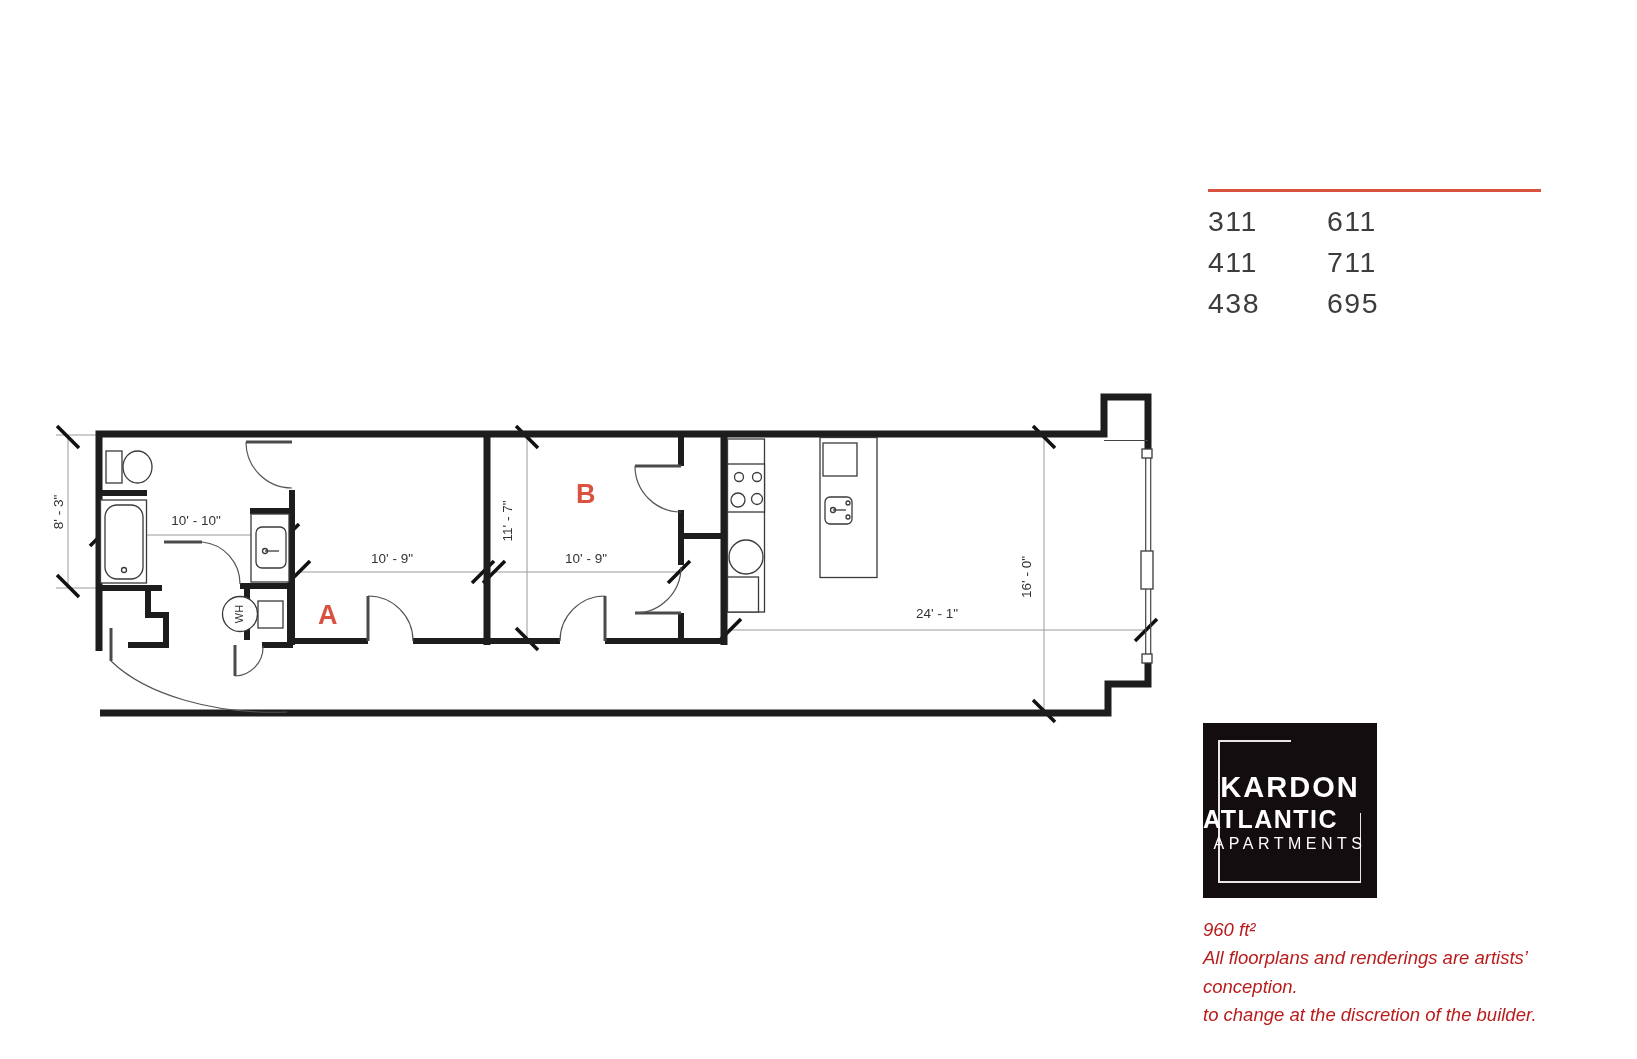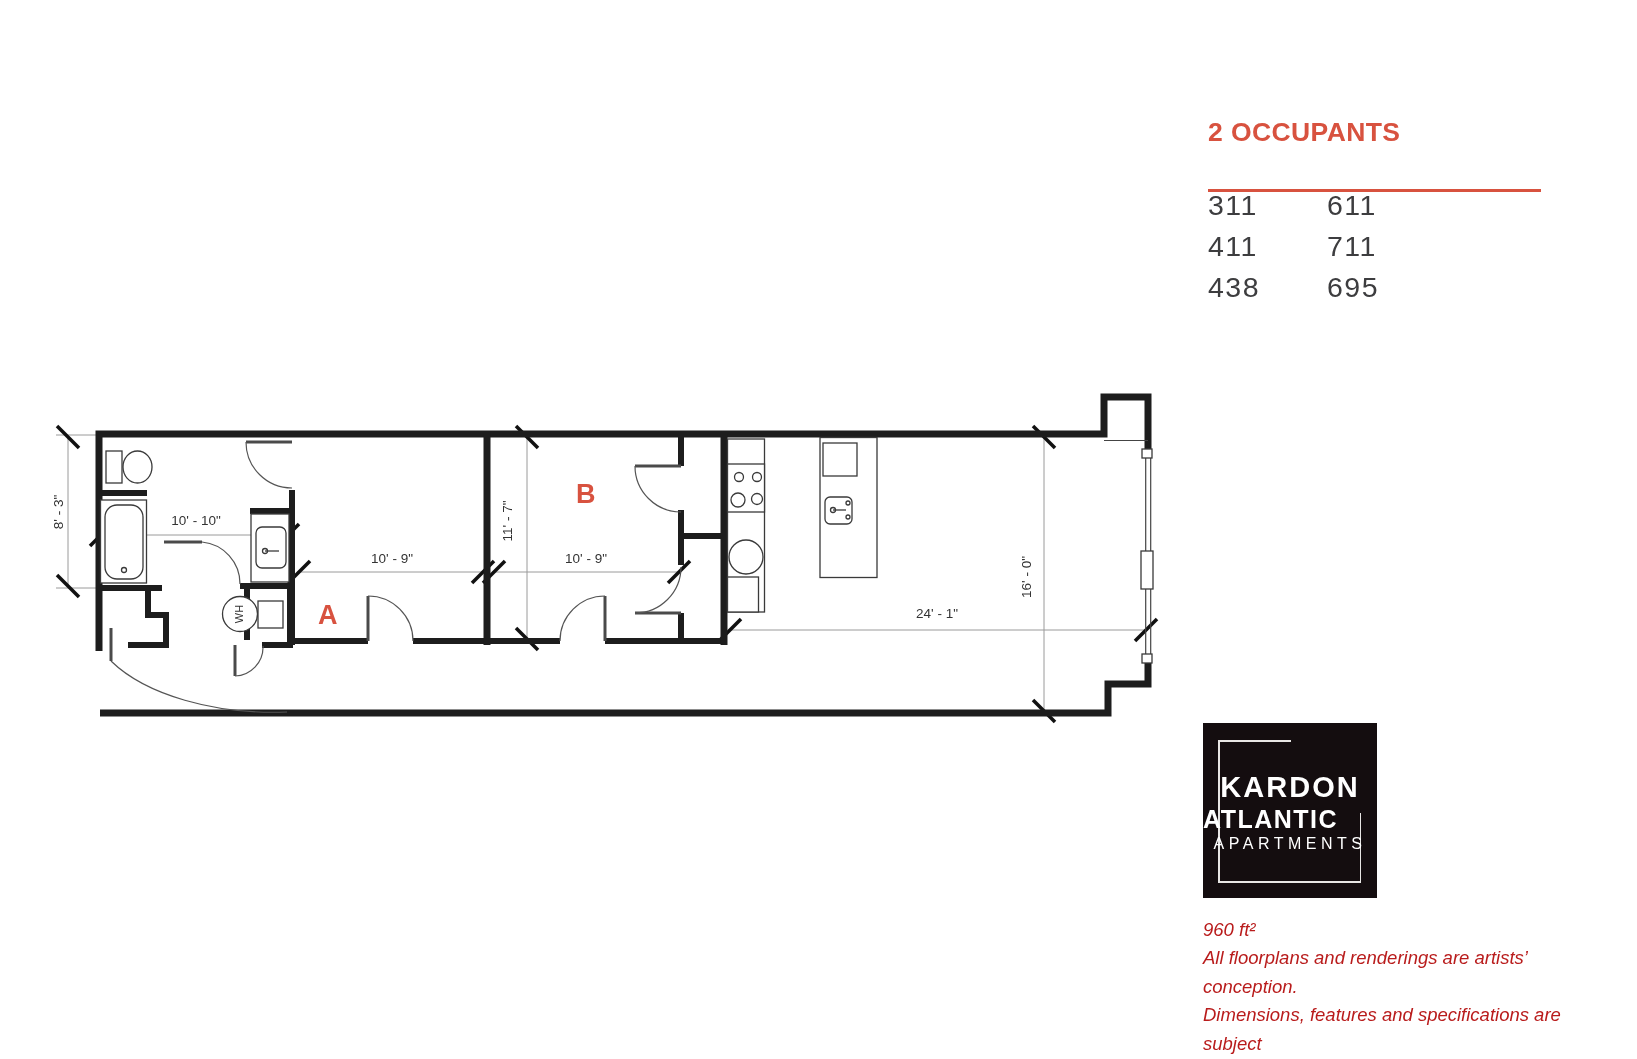--- a/index.html
+++ b/index.html
@@ -4,21 +4,21 @@
 <style>
   html,body{margin:0;padding:0;background:#ffffff;}
   .page{position:relative;width:1637px;height:1059px;background:#ffffff;overflow:hidden;
         font-family:"Liberation Sans", sans-serif;}
   .plan-svg{position:absolute;left:0;top:0;}
 
   
   .title-block{position:absolute;left:1208px;top:115px;}
   .title-line{font-size:26.5px;font-weight:bold;line-height:34.5px;letter-spacing:.4px;color:#d8523f;}
   .title-rule{position:absolute;left:1208px;top:189px;width:333px;height:2.5px;background:#d8523f;}
-  .units-grid{position:absolute;left:1208px;top:185px;width:260px;
+  .units-grid{position:absolute;left:1208px;top:201px;width:260px;
               display:grid;grid-template-columns:119px auto;}
   .unit-num{font-size:28.5px;line-height:41px;letter-spacing:1.5px;color:#3d3d3f;font-weight:400;}
 
   .logo{position:absolute;left:1203px;top:723px;width:174px;height:175px;background:#140d0f;}
   .logo .fl{position:absolute;background:#e8e6e4;}
   .fl-top{left:15px;top:17px;width:73px;height:1.5px;}
   .fl-left{left:15px;top:17px;width:1.5px;height:142px;}
   .fl-bottom{left:15px;top:158px;width:143px;height:1.5px;}
   .fl-right{left:156.5px;top:90px;width:1.5px;height:69.5px;}
   .logo-l1{position:absolute;left:0;top:48px;width:174px;text-align:center;color:#fff;
@@ -182,21 +182,20 @@
       <text class="dimtxt" text-anchor="middle" x="586" y="563">10' - 9"</text>
       <text class="dimtxt" text-anchor="middle" x="937" y="618">24' - 1"</text>
       <text class="dimtxt" text-anchor="middle" transform="translate(1031,577) rotate(-90)">16' - 0"</text>
     </g>
 
     <text class="roomtxt" x="318" y="624">A</text>
     <text class="roomtxt" x="576" y="503">B</text>
   </svg>
 
   <div class="title-block">
-    <div class="title-line">2 OCCUPANTS</div>
   </div>
   <div class="title-rule"></div>
 
   <div class="units-grid">
     <div class="unit-num">311</div>
     <div class="unit-num">611</div>
     <div class="unit-num">411</div>
     <div class="unit-num">711</div>
     <div class="unit-num">438</div>
     <div class="unit-num">695</div>
@@ -208,17 +207,16 @@
     <div class="fl fl-bottom"></div>
     <div class="fl fl-right"></div>
     <div class="logo-l1">KARDON</div>
     <div class="logo-l2">ATLANTIC</div>
     <div class="logo-l3">APARTMENTS</div>
   </div>
 
   <div class="footer">
     <div>960 ft²</div>
     <div>All floorplans and renderings are artists’ conception.</div>
-    <div>Dimensions, features and specifications are subject</div>
     <div>to change at the discretion of the builder.</div>
   </div>
 
 </div>
 
 </body></html>

